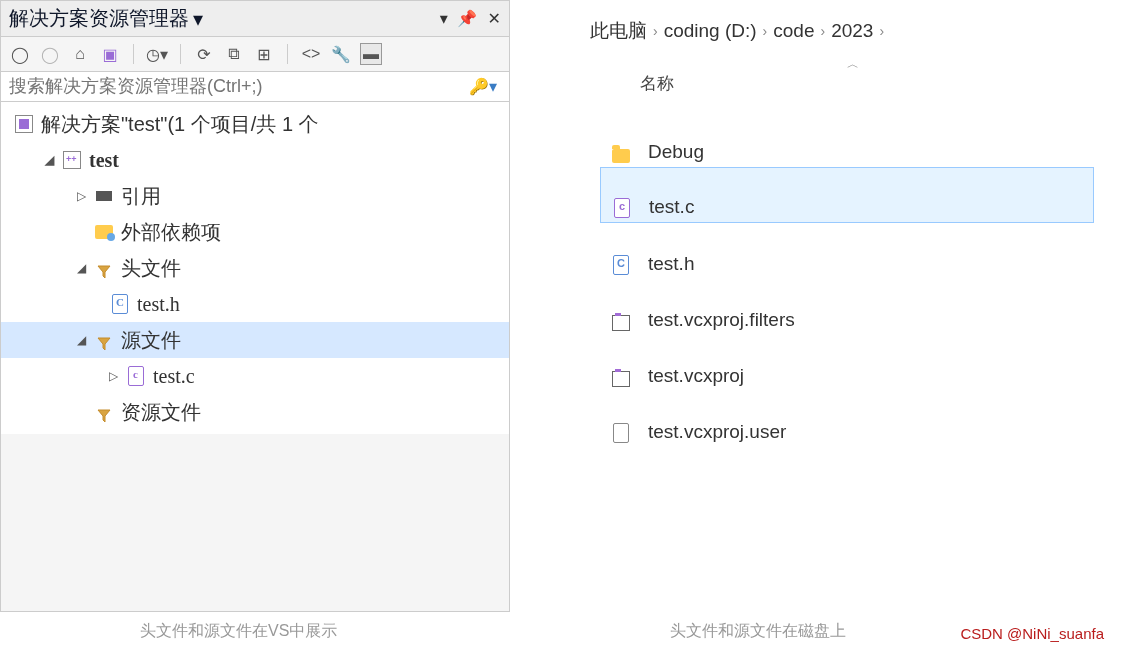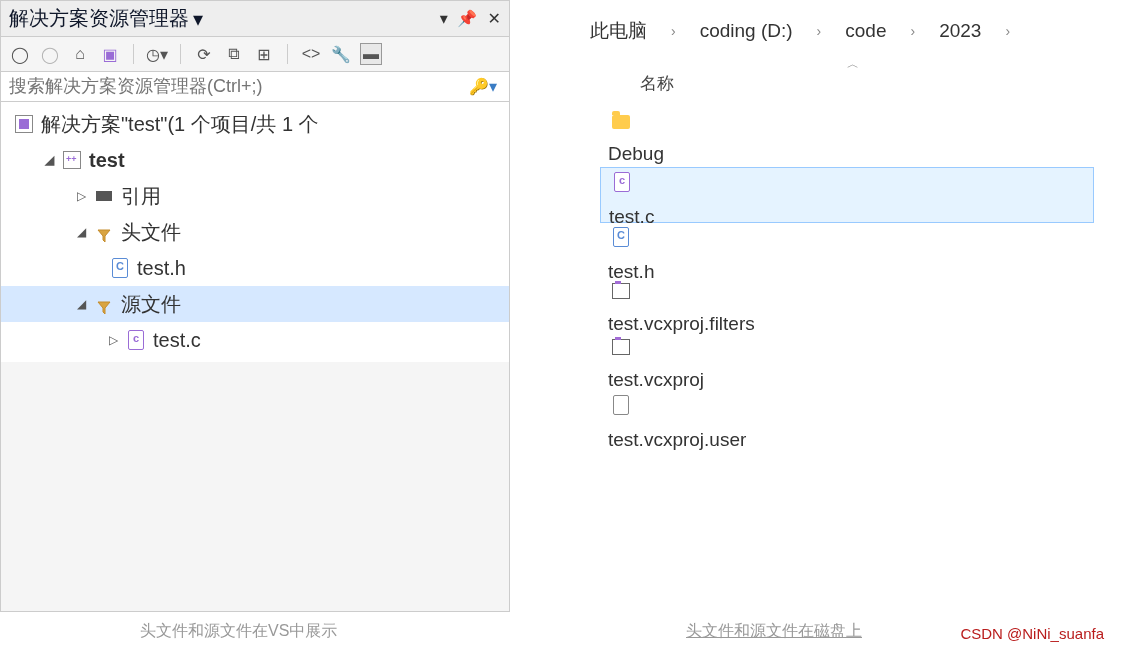--- a/index.html
+++ b/index.html
@@ -100,32 +100,32 @@
     .tree-icon {
       width: 22px;
       display: inline-flex;
       justify-content: center;
       margin-right: 6px;
     }
     .indent-1 { padding-left: 44px; }
     .indent-2 { padding-left: 76px; }
     .indent-3 { padding-left: 108px; }
     .bold { font-weight: bold; }
-    .mono { font-family: Liberation Sans, sans-serif; }
+    .mono { font-family: Liberation Serif, serif; }
 
     
     .explorer-panel {
       flex: 1;
       background: #fff;
       padding-top: 10px;
     }
     .breadcrumb {
       display: flex;
       align-items: center;
-      gap: 24px;
+      gap: 6px;
       padding: 8px 20px;
       color: #333;
       font-size: 19px;
     }
     .crumb { cursor: pointer; }
     .crumb-sep { color: #888; font-size: 14px; }
     .exp-header {
       display: flex;
       align-items: center;
       padding: 20px 30px 8px;
@@ -141,49 +141,48 @@
       left: 50%;
       top: 4px;
       font-size: 12px;
       color: #888;
     }
     .file-list {
       padding: 8px 30px;
     }
     .file-row {
       display: flex;
-      align-items: flex-start;
+      align-items: flex-end;
       height: 56px;
       gap: 14px;
       padding: 4px 8px;
       font-size: 19px;
       color: #333;
       cursor: pointer;
-      flex-direction: column;
     }
     .file-row.selected {
       border: 1px solid #99caff;
       background: #e5f3ff;
     }
     .file-icon {
       width: 26px;
       display: inline-flex;
       justify-content: center;
     }
 
     
     .captions {
       display: flex;
       position: relative;
       height: 40px;
       font-size: 16px;
       color: #999;
     }
     .cap-left { position: absolute; left: 140px; bottom: 10px; }
-    .cap-right { position: absolute; right: 262px; bottom: 10px; text-decoration: underline; }
+    .cap-right { position: absolute; right: 278px; bottom: 10px; }
     .watermark {
       position: absolute;
       right: 20px;
       bottom: 10px;
       font-size: 15px;
       color: #b91c1c;
     }
 
     
     .ico-folder { width: 18px; height: 14px; background: #ffcc4d; border-radius: 2px; position: relative; }
@@ -257,20 +256,27 @@
         <span class="mono">test</span>
       </div>
       <div class="tree-row indent-2">
         <span class="tree-expander">▷</span>
         <span class="tree-icon">
             <span class="ico-ref"></span>
           </span>
         <span>引用</span>
       </div>
       <div class="tree-row indent-2">
+        <span class="tree-expander"></span>
+        <span class="tree-icon">
+            <span class="ico-deps"></span>
+          </span>
+        <span>外部依赖项</span>
+      </div>
+      <div class="tree-row indent-2">
         <span class="tree-expander">◢</span>
         <span class="tree-icon">
             <span class="ico-filter"><svg viewBox="0 0 14 14">
                 <path d="M1 1 L13 1 L8 7 L8 13 L6 11 L6 7 Z" fill="#d9a441" stroke="#c48c2c"></path>
               </svg></span>
           </span>
         <span>头文件</span>
       </div>
       <div class="tree-row indent-3 mono">
         <span class="tree-icon">
@@ -286,20 +292,29 @@
               </svg></span>
           </span>
         <span>源文件</span>
       </div>
       <div class="tree-row indent-3 mono">
         <span class="tree-expander">▷</span>
         <span class="tree-icon">
             <span class="ico-file-c"></span>
           </span>
         <span>test.c</span>
+      </div>
+      <div class="tree-row indent-2">
+        <span class="tree-expander"></span>
+        <span class="tree-icon">
+            <span class="ico-filter"><svg viewBox="0 0 14 14">
+                <path d="M1 1 L13 1 L8 7 L8 13 L6 11 L6 7 Z" fill="#d9a441" stroke="#c48c2c"></path>
+              </svg></span>
+          </span>
+        <span>资源文件</span>
       </div>
     </div>
   </div>
 
   <div class="explorer-panel">
     <div class="breadcrumb">
       <span class="crumb">此电脑</span>
       <span class="crumb-sep">›</span>
       <span class="crumb">coding (D:)</span>
       <span class="crumb-sep">›</span>

